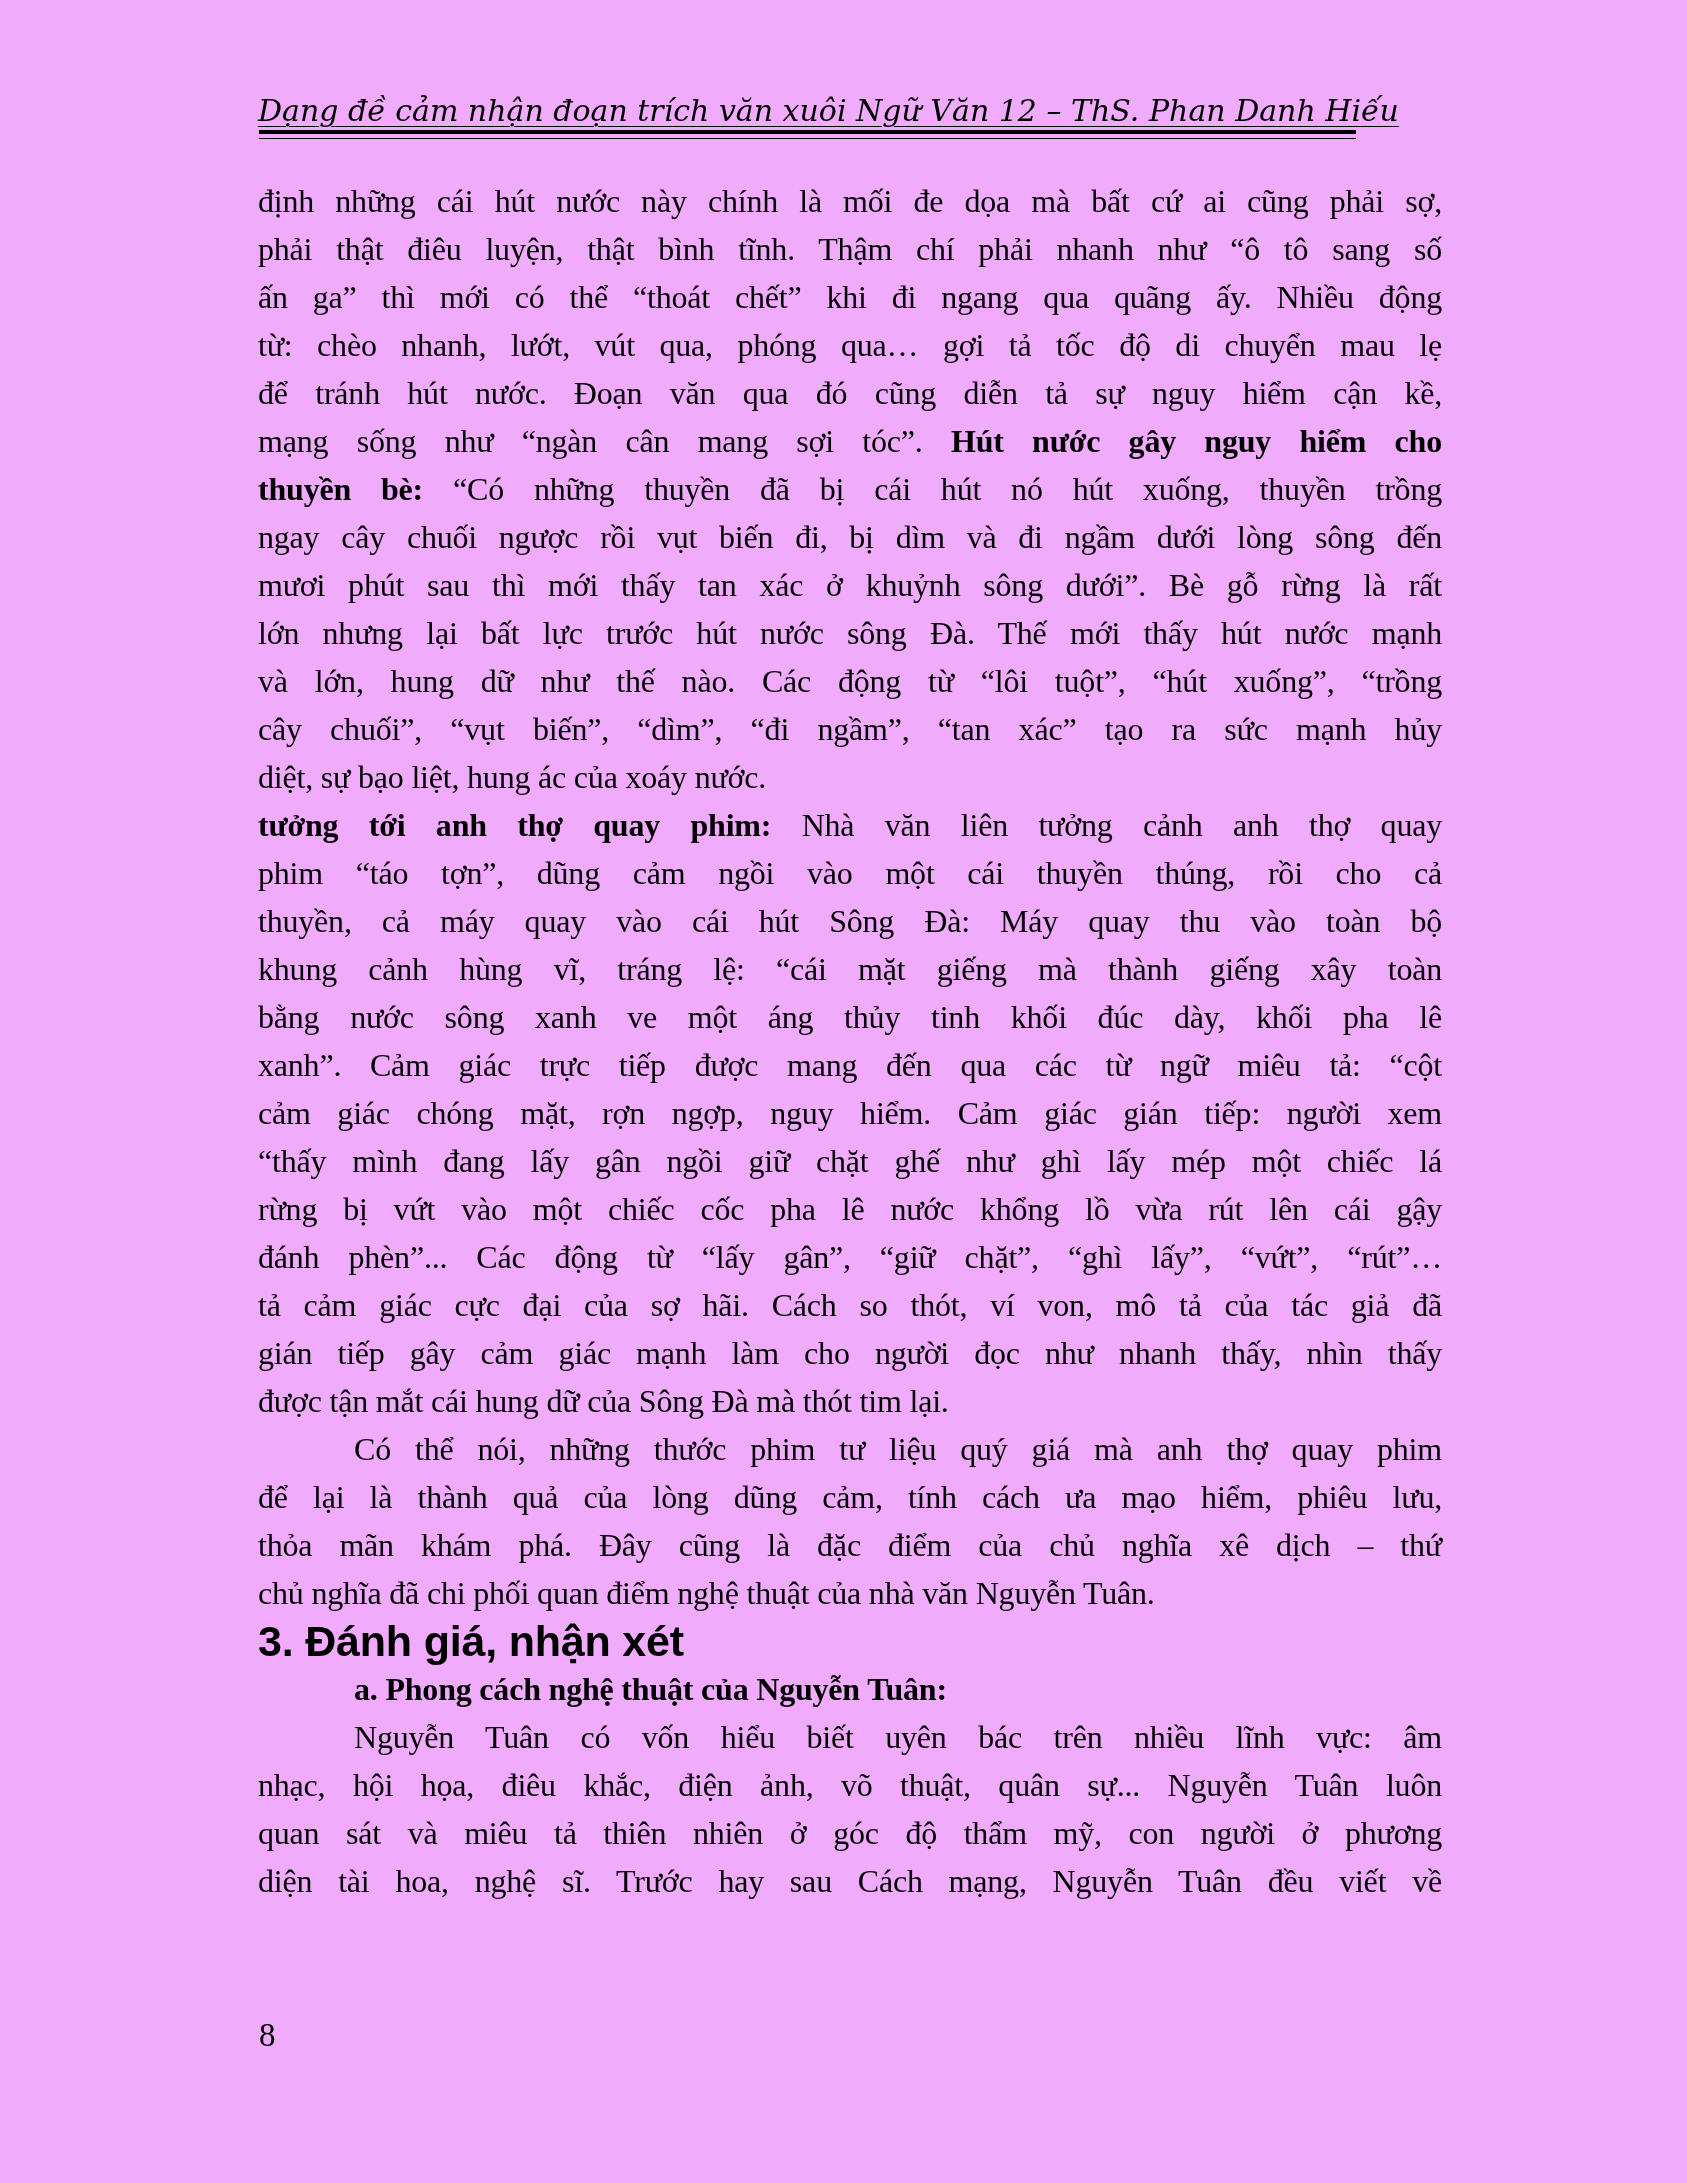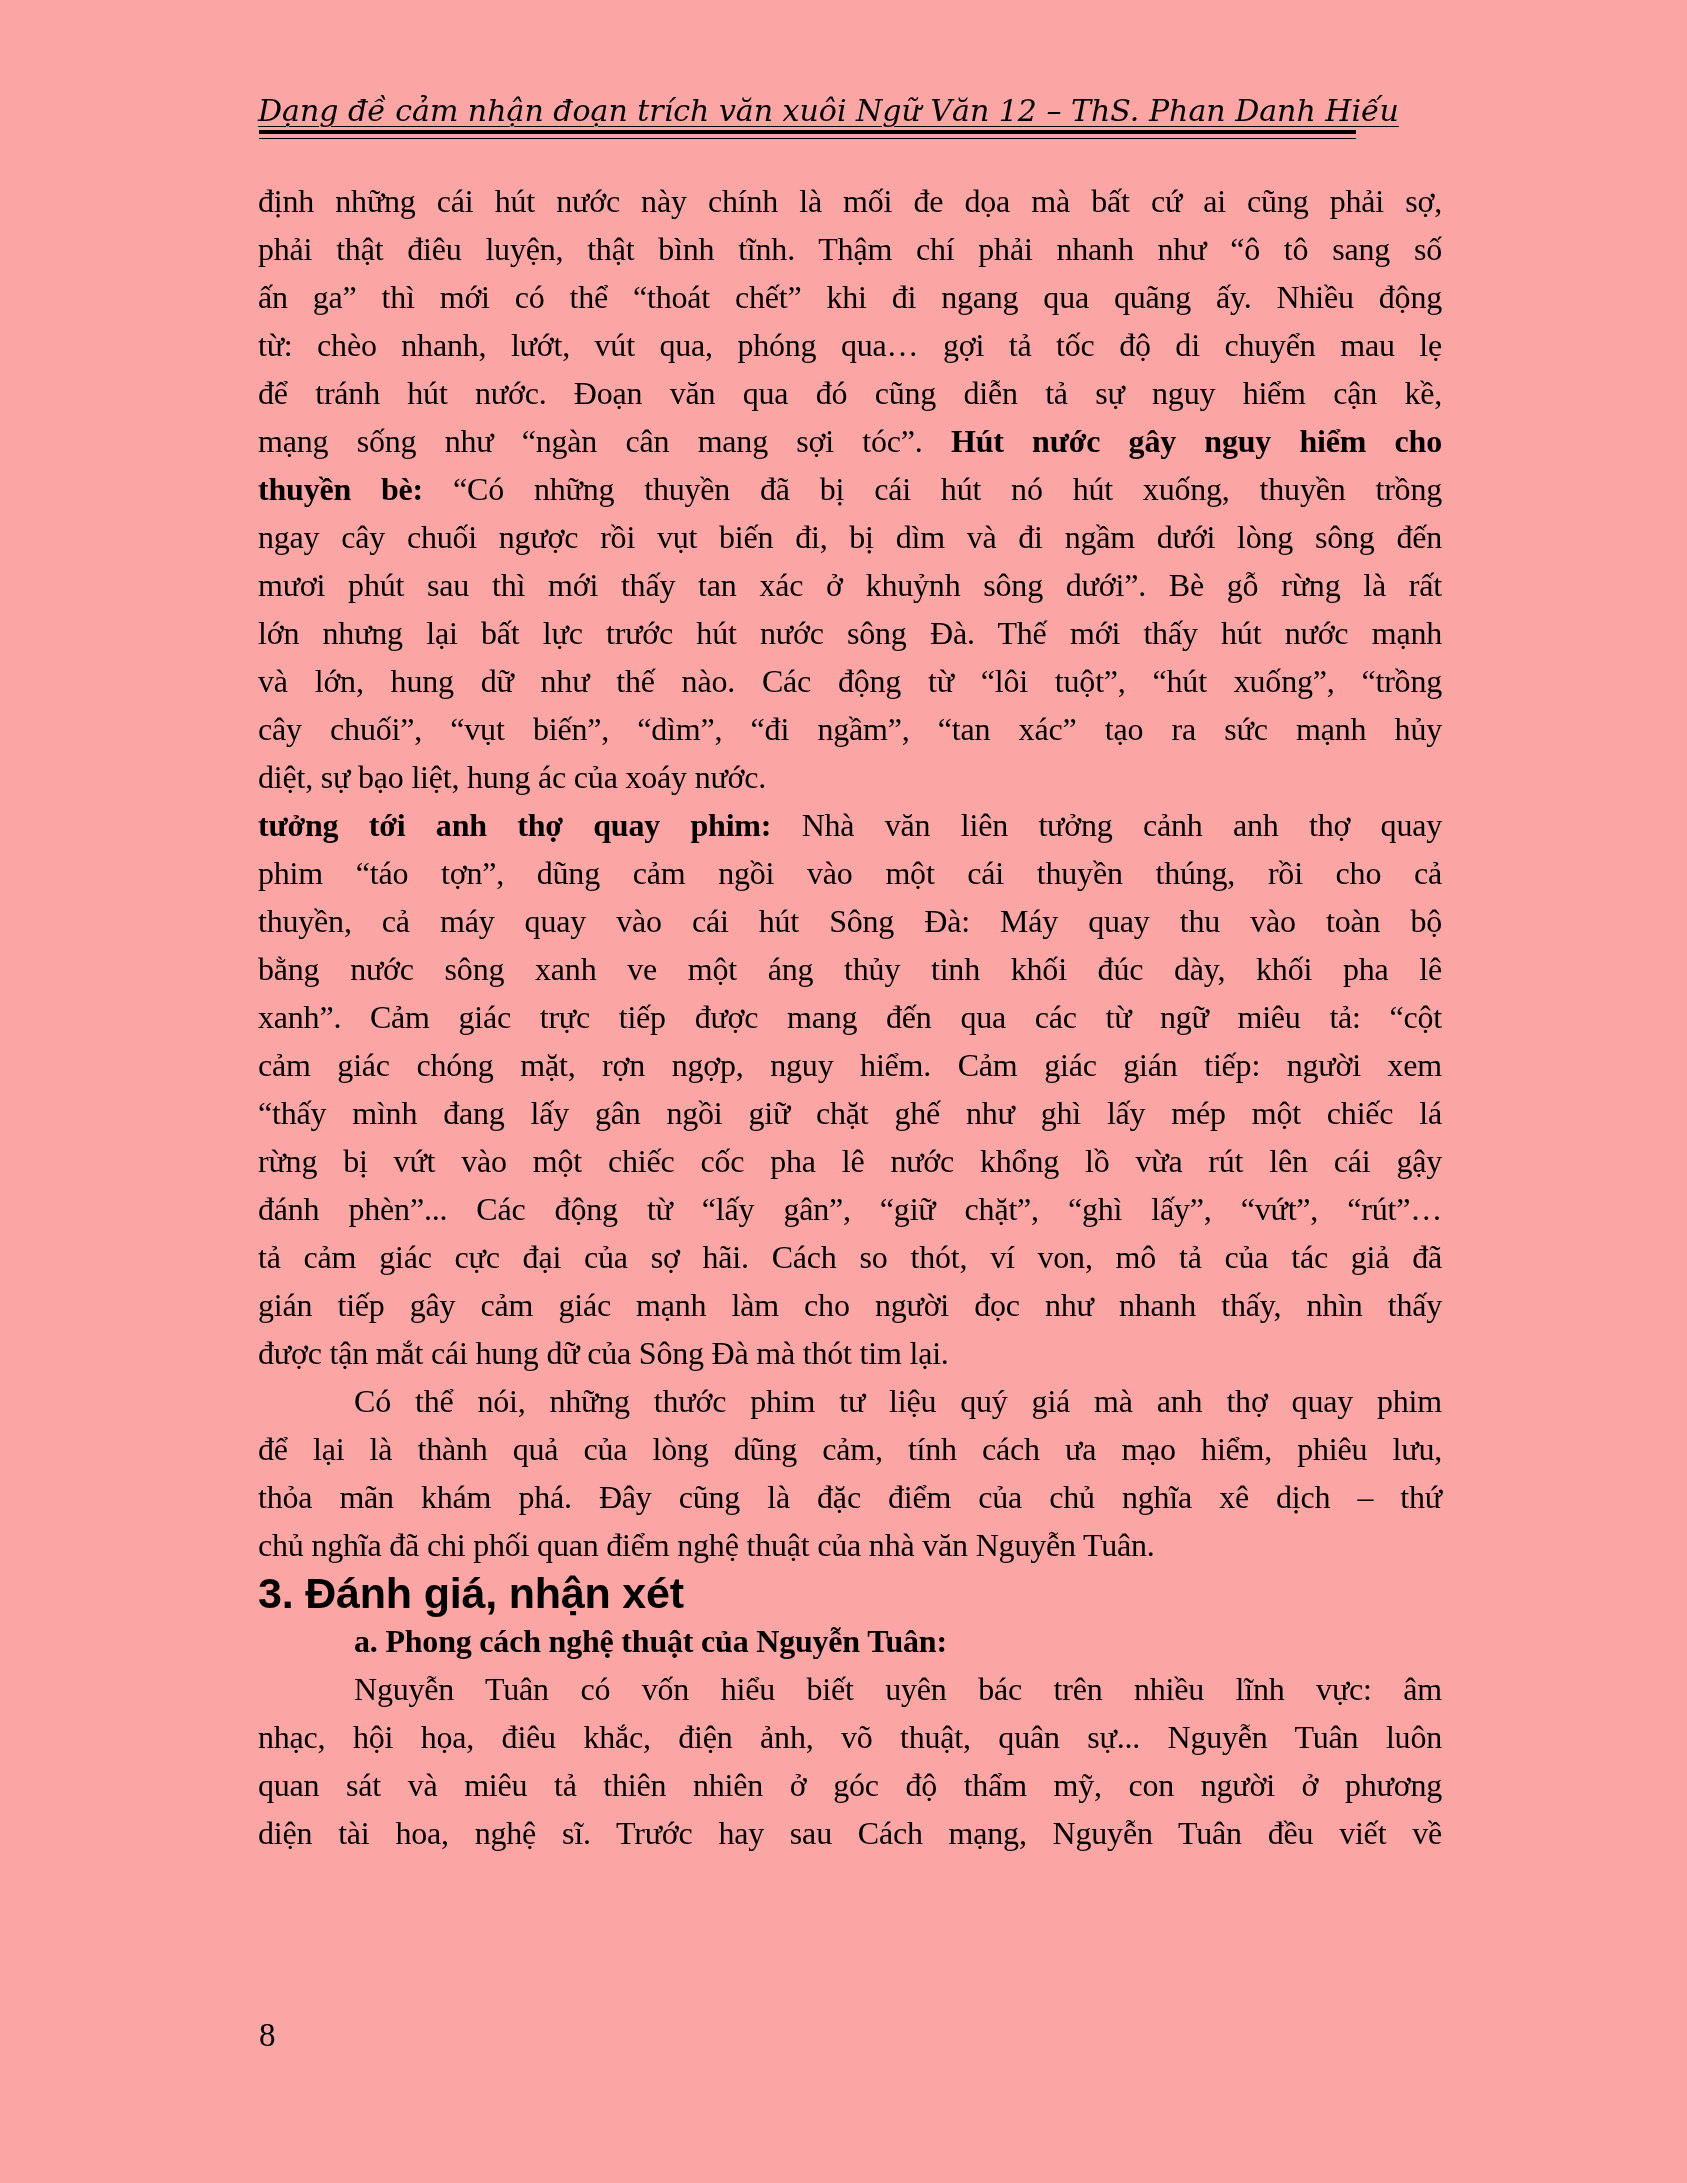--- a/index.html
+++ b/index.html
@@ -1,20 +1,20 @@
 <!DOCTYPE html>
 <html style="font-size:10.6px"><head>
 <meta charset="utf-8">
 <style>
   html,body { margin:0; padding:0; background:#ffffff; }
   .page {
     position: relative;
     width: 1687px;
     height: 2183px;
-    background: #fca5a5;
+    background: #f0abfc;
     color: #000000;
     font-family: "Liberation Serif", serif;
     overflow: hidden;
   }
   
   .header {
     position: absolute;
     left: 258px;
     top: 91px;
     width: 1098px;
@@ -96,20 +96,21 @@
         <div class="line just"><span>mươi phút sau thì mới thấy tan xác ở khuỷnh sông dưới”. Bè gỗ rừng là rất</span></div>
         <div class="line just"><span>lớn nhưng lại bất lực trước hút nước sông Đà. Thế mới thấy hút nước mạnh</span></div>
         <div class="line just"><span>và lớn, hung dữ như thế nào. Các động từ “lôi tuột”, “hút xuống”, “trồng</span></div>
         <div class="line just"><span>cây chuối”, “vụt biến”, “dìm”, “đi ngầm”, “tan xác” tạo ra sức mạnh hủy</span></div>
         <div class="line"><span>diệt, sự bạo liệt, hung ác của xoáy nước.</span></div>
       </div>
       <div class="block body">
         <div class="line just"><span class="b">tưởng tới anh thợ quay phim:</span><span> Nhà văn liên tưởng cảnh anh thợ quay</span></div>
         <div class="line just"><span>phim “táo tợn”, dũng cảm ngồi vào một cái thuyền thúng, rồi cho cả</span></div>
         <div class="line just"><span>thuyền, cả máy quay vào cái hút Sông Đà: Máy quay thu vào toàn bộ</span></div>
+        <div class="line just"><span>khung cảnh hùng vĩ, tráng lệ: “cái mặt giếng mà thành giếng xây toàn</span></div>
         <div class="line just"><span>bằng nước sông xanh ve một áng thủy tinh khối đúc dày, khối pha lê</span></div>
         <div class="line just"><span>xanh”. Cảm giác trực tiếp được mang đến qua các từ ngữ miêu tả: “cột</span></div>
         <div class="line just"><span>cảm giác chóng mặt, rợn ngợp, nguy hiểm. Cảm giác gián tiếp: người xem</span></div>
         <div class="line just"><span>“thấy mình đang lấy gân ngồi giữ chặt ghế như ghì lấy mép một chiếc lá</span></div>
         <div class="line just"><span>rừng bị vứt vào một chiếc cốc pha lê nước khổng lồ vừa rút lên cái gậy</span></div>
         <div class="line just"><span>đánh phèn”... Các động từ “lấy gân”, “giữ chặt”, “ghì lấy”, “vứt”, “rút”…</span></div>
         <div class="line just"><span>tả cảm giác cực đại của sợ hãi. Cách so thót, ví von, mô tả của tác giả đã</span></div>
         <div class="line just"><span>gián tiếp gây cảm giác mạnh làm cho người đọc như nhanh thấy, nhìn thấy</span></div>
         <div class="line"><span>được tận mắt cái hung dữ của Sông Đà mà thót tim lại.</span></div>
       </div>

